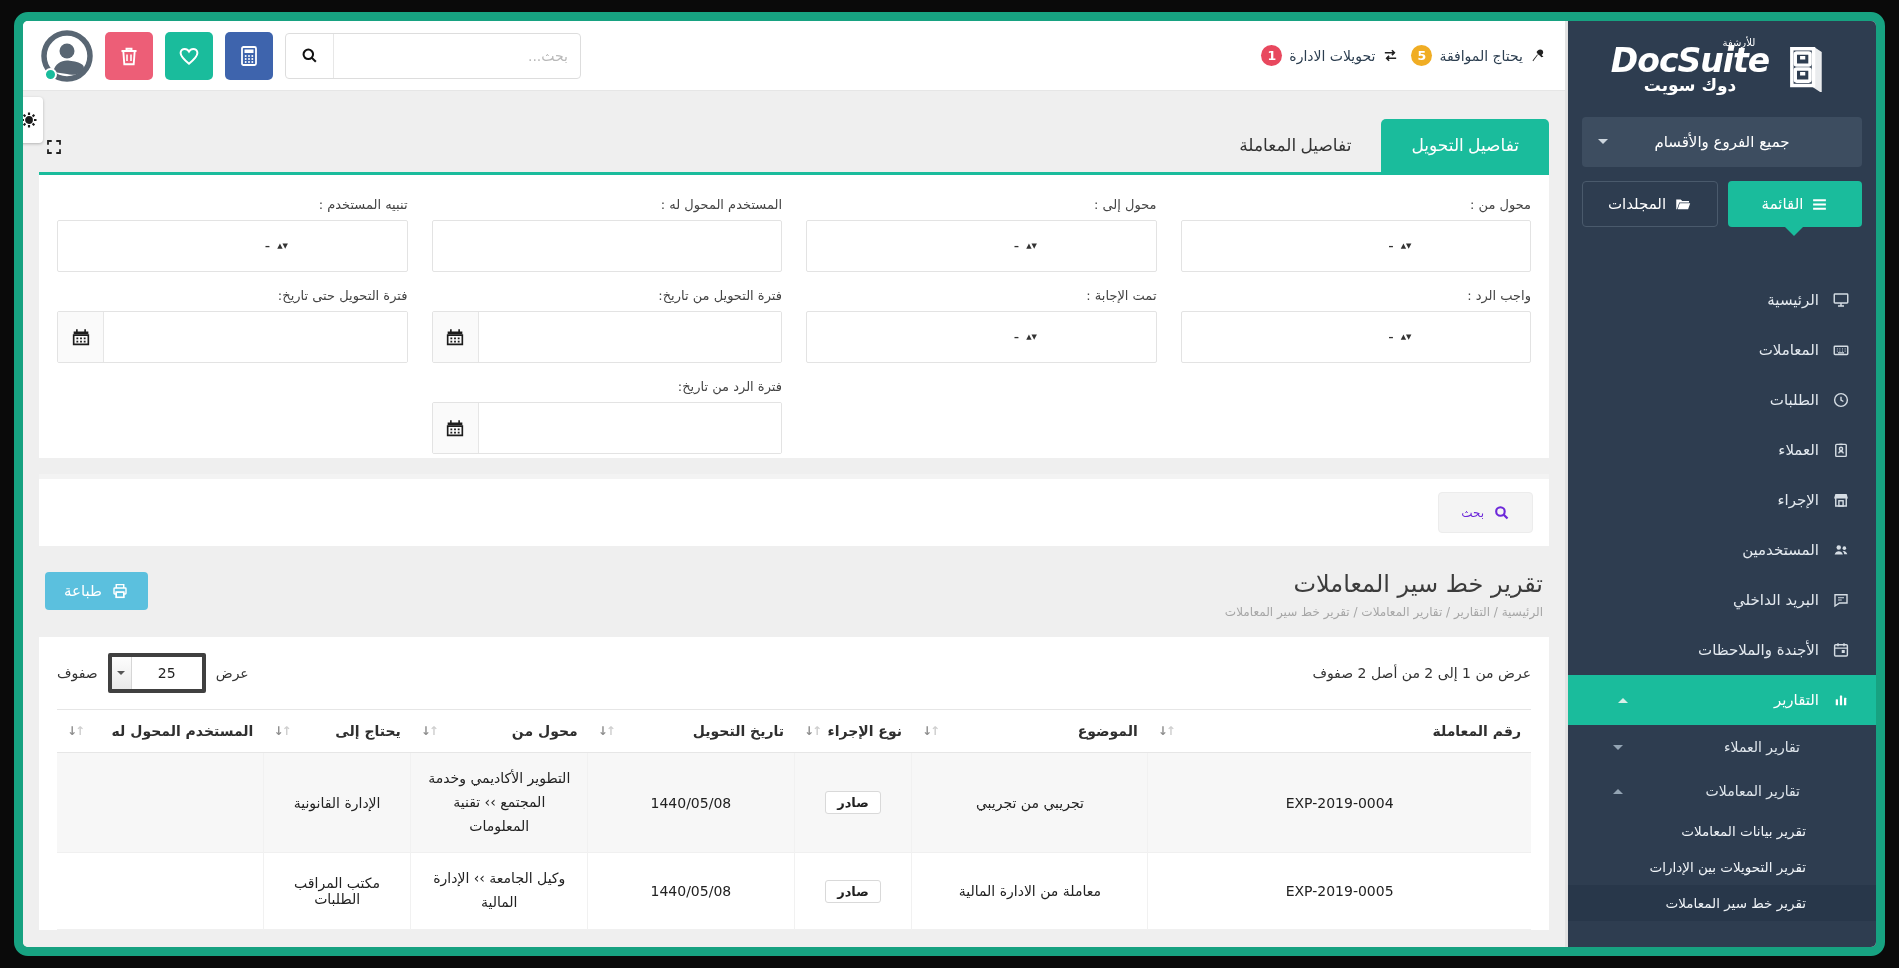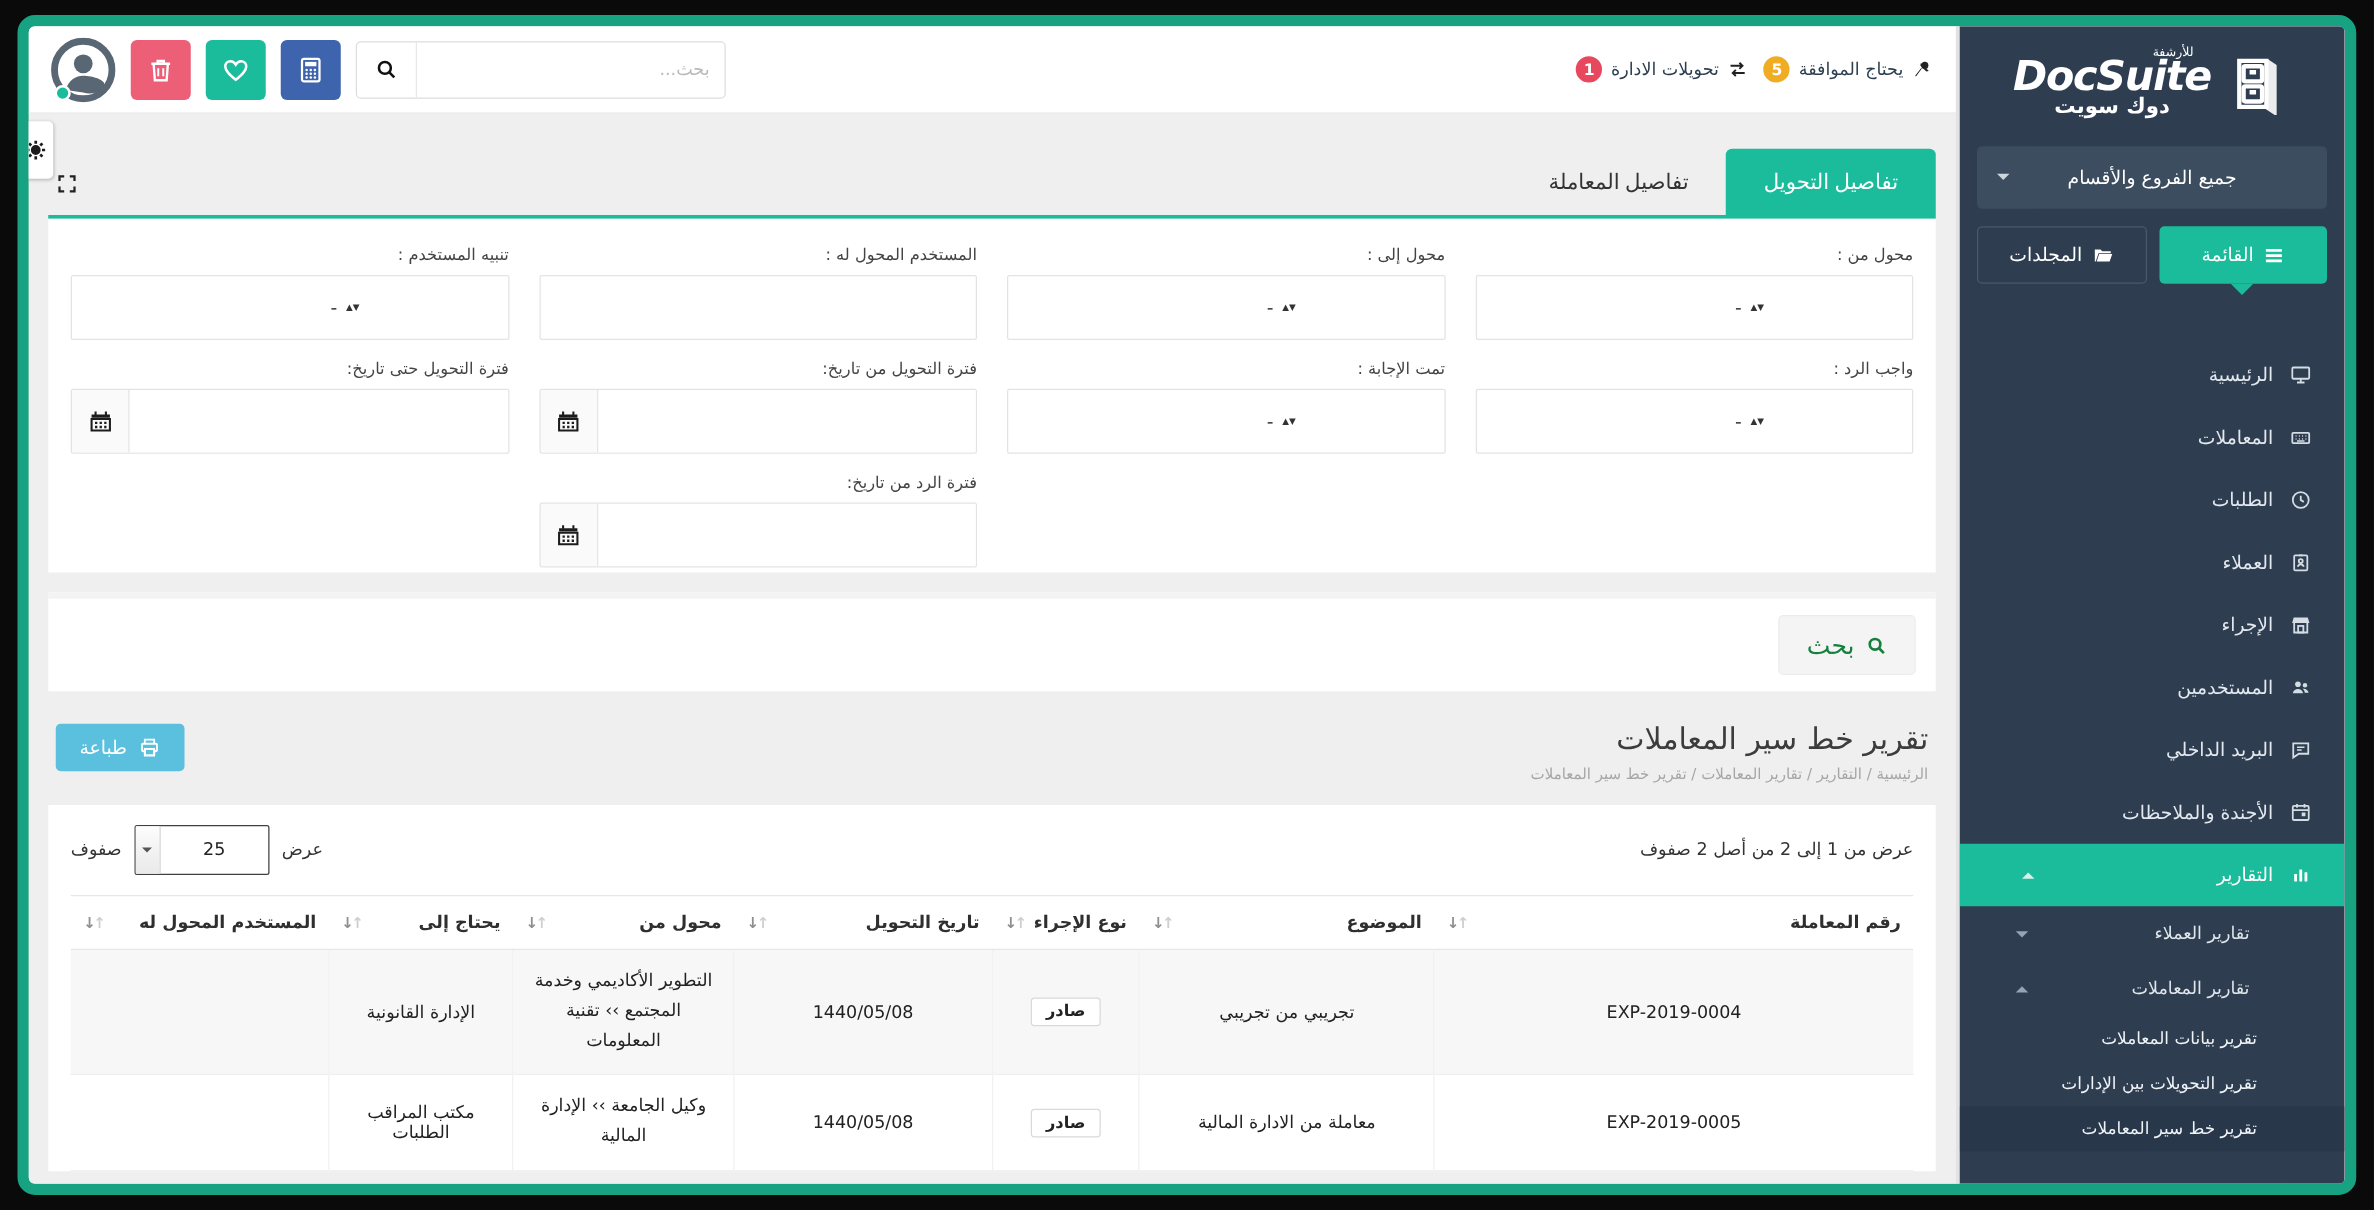--- a/index.html
+++ b/index.html
@@ -74,36 +74,36 @@
   .field label { display:block; font-size:13px; color:#444; margin-bottom:8px; }
   .control { position:relative; height:52px; background:#fff; border:1px solid #e3e3e3; border-radius:2px; }
   .sel-display { position:absolute; top:0; bottom:0; right:34%; display:flex; align-items:center; gap:7px; direction:ltr; color:#333; font-size:15px; }
   .spinner { display:flex; flex-direction:column; font-size:7px; line-height:6.5px; color:#333; }
   .date-ctl { display:flex; height:52px; border:1px solid #e3e3e3; border-radius:2px; background:#fff; overflow:hidden; }
   .date-ctl input { flex:1; border:none; outline:none; font-family:inherit; }
   .cal-addon { width:46px; background:#fafafa; border-inline-start:1px solid #e6e6e6; display:flex; align-items:center; justify-content:center; color:#1c1c1c; cursor:pointer; }
   .cal-addon .i { width:22px; height:22px; }
   .text-ctl { width:100%; height:52px; border:1px solid #e3e3e3; border-radius:2px; padding:0 12px; font-family:inherit; font-size:14px; outline:none; }
   .card-footer { background:#fff; margin-top:16px; border-top:5px solid #f3f3f3; padding:13px 16px; display:flex; }
-  .search-go { display:flex; align-items:center; gap:9px; background:#f4f4f4; border:1px solid #ececec; border-radius:4px; padding:11px 22px; font-size:20px; color:#15803d; cursor:pointer; font-family:inherit; }
+  .search-go { display:flex; align-items:center; gap:9px; background:#f4f4f4; border:1px solid #ececec; border-radius:4px; padding:11px 22px; font-size:12px; color:#6d28d9; cursor:pointer; font-family:inherit; }
   .search-go .i { width:17px; height:17px; }
 
   
   .report-strip { display:flex; align-items:flex-start; padding:24px 6px 18px; }
   .rtitle { font-size:24px; color:#3c3c3c; font-weight:500; }
   .rcrumb { font-size:12px; color:#a6a6a6; margin-top:7px; }
   .print-btn { display:flex; align-items:center; gap:9px; background:#5bc0de; color:#fff; border:none; border-radius:4px; padding:10px 19px; font-size:15px; cursor:pointer; margin-top:2px; font-family:inherit; }
   .print-btn .i { width:18px; height:18px; }
 
   
   .table-card { background:#fff; padding:16px 18px 0; }
   .table-controls { display:flex; align-items:center; margin-bottom:16px; }
   .showing { font-size:14px; color:#333; }
   .pagesize { display:flex; align-items:center; gap:10px; font-size:14px; color:#333; }
-  .pg-select { display:flex; width:108px; height:40px; border:1px solid #404040; border-radius:2px; background:#fff; cursor:pointer; }
+  .pg-select { display:flex; width:98px; height:40px; border:4px solid #404040; border-radius:2px; background:#fff; cursor:pointer; }
   .pg-val { flex:1; display:flex; align-items:center; justify-content:center; font-size:14px; color:#222; }
   .pg-arrow { width:20px; border-inline-start:1px solid #d6d6d6; background:linear-gradient(#fdfdfd,#e9e9e9); display:flex; align-items:center; justify-content:center; }
   .pg-arrow span { width:0; height:0; border:4px solid transparent; border-top-color:#555; margin-top:4px; }
 
   table { width:100%; border-collapse:collapse; }
   thead th { border-top:1px solid #e6e6e6; border-bottom:1px solid #e6e6e6; padding:13px 10px; font-size:14px; color:#2f2f2f; }
   .th-inner { display:flex; align-items:center; }
   .th-label { margin-inline-end:auto; }
   .sort { font-size:12px; letter-spacing:-2px; white-space:nowrap; direction:ltr; }
   .sort .dn { color:#8f8f8f; } .sort .up { color:#cfcfcf; }

